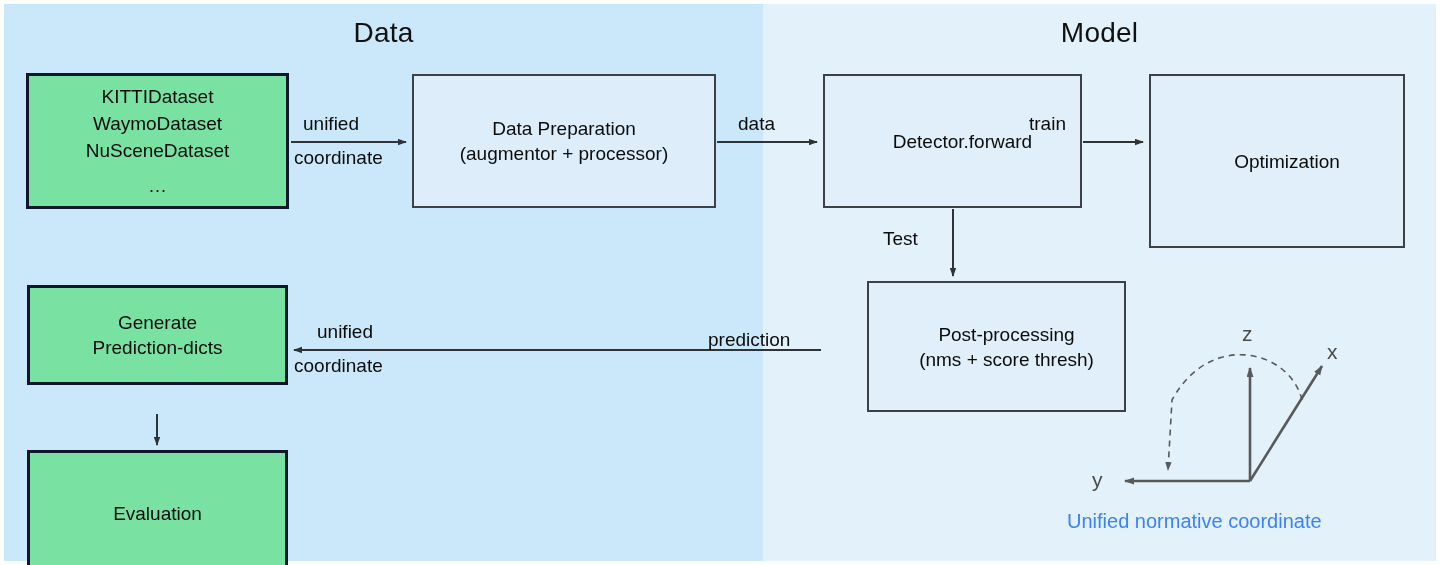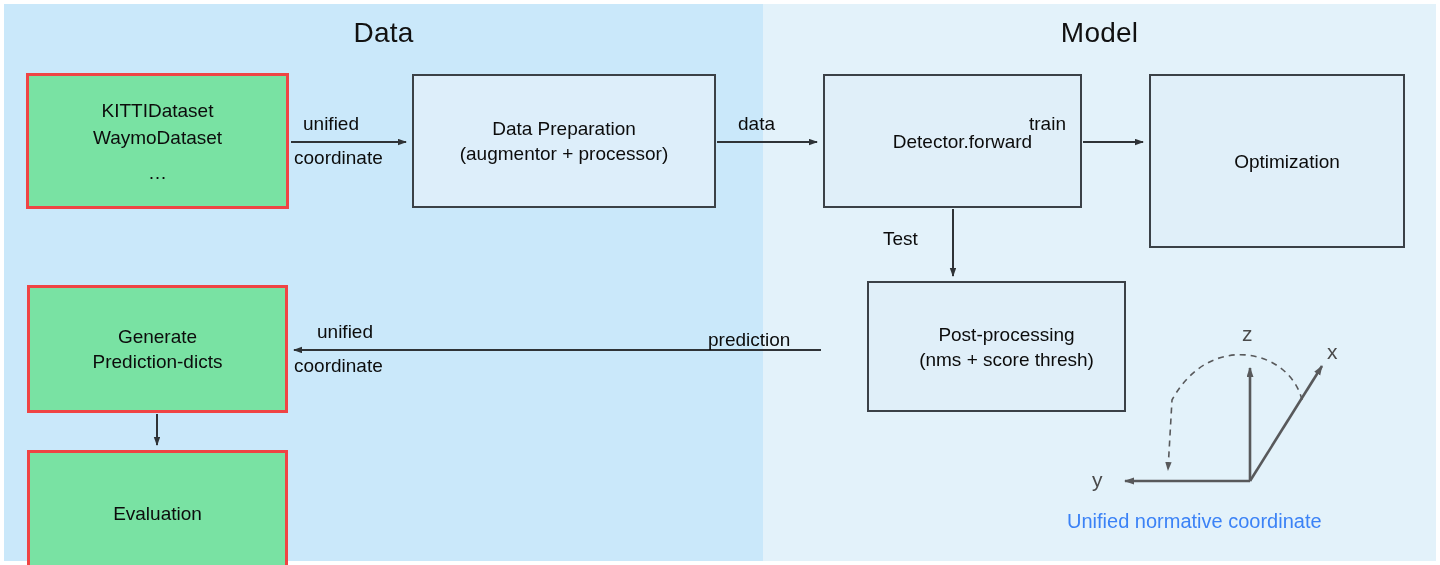--- a/index.html
+++ b/index.html
@@ -50,21 +50,21 @@
     flex-direction: column;
     align-items: center;
     justify-content: center;
     text-align: center;
     font-size: 19px;
     line-height: 25px;
     color: #0c0c0c;
   }
   .node.green {
     background: #79e2a3;
-    border: 3px solid #ef4444;
+    border: 3px solid #0f172a;
   }
   .node.plain {
     background: #ddeefa;
     border: 2px solid #3b4147;
   }
   .node.plain.model {
     background: #e0eff9;
     padding-left: 20px;
   }
   .node-line {
@@ -107,20 +107,21 @@
   <div class="panel" id="panel-data">
     <div class="panel-title">Data</div>
   </div>
   <div class="panel" id="panel-model">
     <div class="panel-title">Model</div>
   </div>
 
   <div class="node green" style="left:26px; top:73px; width:263px; height:136px; line-height:27px;">
     <span class="node-line">KITTIDataset</span>
     <span class="node-line">WaymoDataset</span>
+    <span class="node-line">NuSceneDataset</span>
     <span class="node-line" style="margin-top:8px;">…</span>
   </div>
 
   <div class="node plain" style="left:412px; top:74px; width:304px; height:134px;">
     <span class="node-line">Data Preparation</span>
     <span class="node-line">(augmentor + processor)</span>
   </div>
 
   <div class="node plain model" style="left:823px; top:74px; width:259px; height:134px;">
     <span class="node-line">Detector.forward</span>
@@ -128,21 +129,21 @@
 
   <div class="node plain model" style="left:1149px; top:74px; width:256px; height:174px;">
     <span class="node-line">Optimization</span>
   </div>
 
   <div class="node plain model" style="left:867px; top:281px; width:259px; height:131px;">
     <span class="node-line">Post-processing</span>
     <span class="node-line">(nms + score thresh)</span>
   </div>
 
-  <div class="node green" style="left:27px; top:285px; width:261px; height:128px;">
+  <div class="node green" style="left:27px; top:285px; width:261px; height:100px;">
     <span class="node-line">Generate</span>
     <span class="node-line">Prediction-dicts</span>
   </div>
 
   <div class="node green" style="left:27px; top:450px; width:261px; height:126px;">
     <span class="node-line">Evaluation</span>
   </div>
 
   <svg class="overlay" viewBox="0 0 1440 565">
     <defs>

